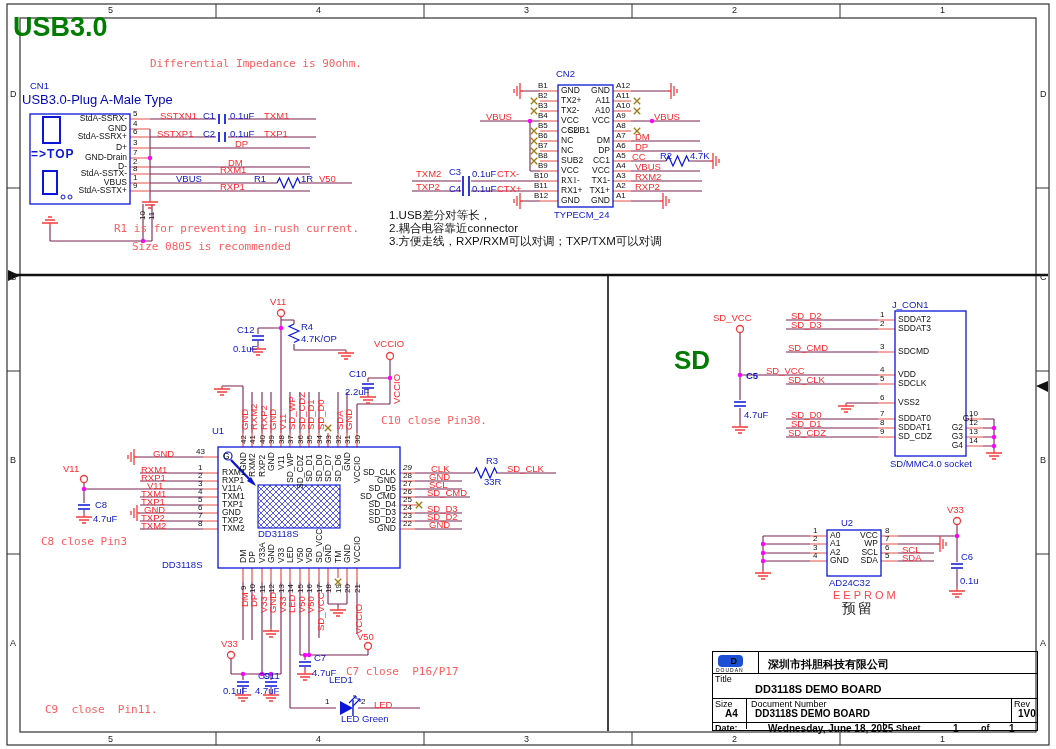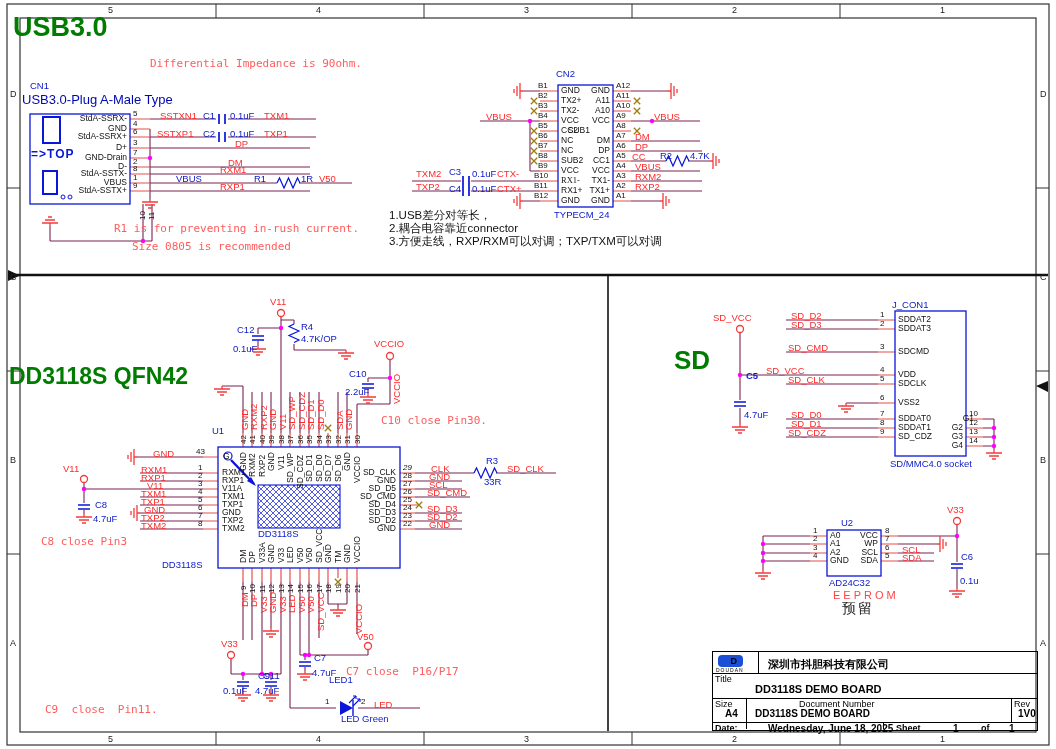--- a/index.html
+++ b/index.html
@@ -346,21 +346,20 @@
       <span class="lb net" style="left: 635px; top: 142px;">DP</span>
       <span class="lb net" style="left: 632px; top: 152px;">CC</span>
       <span class="lb ref" style="left: 660px; top: 151px;">R2</span>
       <span class="lb ref" style="left: 690px; top: 151px; text-align: right;">4.7K</span>
       <span class="lb net" style="left: 635px; top: 162px;">VBUS</span>
       <span class="lb net" style="left: 635px; top: 172px;">RXM2</span>
       <span class="lb net" style="left: 635px; top: 182px;">RXP2</span>
       <span class="lb cn" style="left: 389px; top: 210px;">1.USB差分对等长，</span>
       <span class="lb cn" style="left: 389px; top: 223px;">2.耦合电容靠近connector</span>
       <span class="lb cn" style="left: 389px; top: 236px;">3.方便走线，RXP/RXM可以对调；TXP/TXM可以对调</span>
-      <span class="lb g1" style="left: 9px; top: 365px;">DD3118S QFN42</span>
       <span class="lb port" style="left: 270px; top: 297px;">V11</span>
       <span class="lb ref" style="left: 237px; top: 325px;">C12</span>
       <span class="lb ref" style="left: 233px; top: 344px;">0.1uF</span>
       <span class="lb ref" style="left: 301px; top: 322px;">R4</span>
       <span class="lb ref" style="left: 301px; top: 334px;">4.7K/OP</span>
       <span class="lb port" style="left: 374px; top: 339px;">VCCIO</span>
       <span class="lb ref" style="left: 349px; top: 369px;">C10</span>
       <span class="lb ref" style="left: 345px; top: 387px;">2.2uF</span>
       <span class="lb vnet rot" style="left: 392px; top: 404px;">VCCIO</span>
       <span class="lb note" style="left: 381px; top: 415px;">C10 close Pin30.</span>
@@ -589,21 +588,21 @@
     <div class="vl" style="left:170px;top:70px;height:7px;"></div>
     <div class="logo-badge">
         <span>D</span>
       </div>
     <span class="logo-sub">DOUDAN</span>
     <span class="tbtitle" style="left:55px;top:5px;">深圳市抖胆科技有限公司</span>
     <span class="tbsmall" style="left:2px;top:22px;">Title</span>
     <span class="tbtitle" style="left:42px;top:31px;">DD3118S DEMO BOARD</span>
     <span class="tbsmall" style="left:2px;top:47px;">Size</span>
     <span class="tbval" style="left:12px;top:56px;">A4</span>
-    <span class="tbsmall" style="left:38px;top:47px;margin-left:48px;">Document Number</span>
+    <span class="tbsmall" style="left:38px;top:47px;">Document Number</span>
     <span class="tbval" style="left:42px;top:56px;">DD3118S DEMO BOARD</span>
     <span class="tbsmall" style="left:301px;top:47px;">Rev</span>
     <span class="tbval" style="left:305px;top:56px;">1V0</span>
     <span class="tbsmall" style="left:2px;top:71px;font-weight:bold;">Date:</span>
     <span class="tbval" style="left:55px;top:71px;">Wednesday, June 18, 2025</span>
     <span class="tbsmall" style="left:183px;top:71px;font-weight:bold;">Sheet</span>
     <span class="tbval" style="left:240px;top:71px;">1</span>
     <span class="tbsmall" style="left:268px;top:71px;font-weight:bold;">of</span>
     <span class="tbval" style="left:296px;top:71px;">1</span>
   </div>

